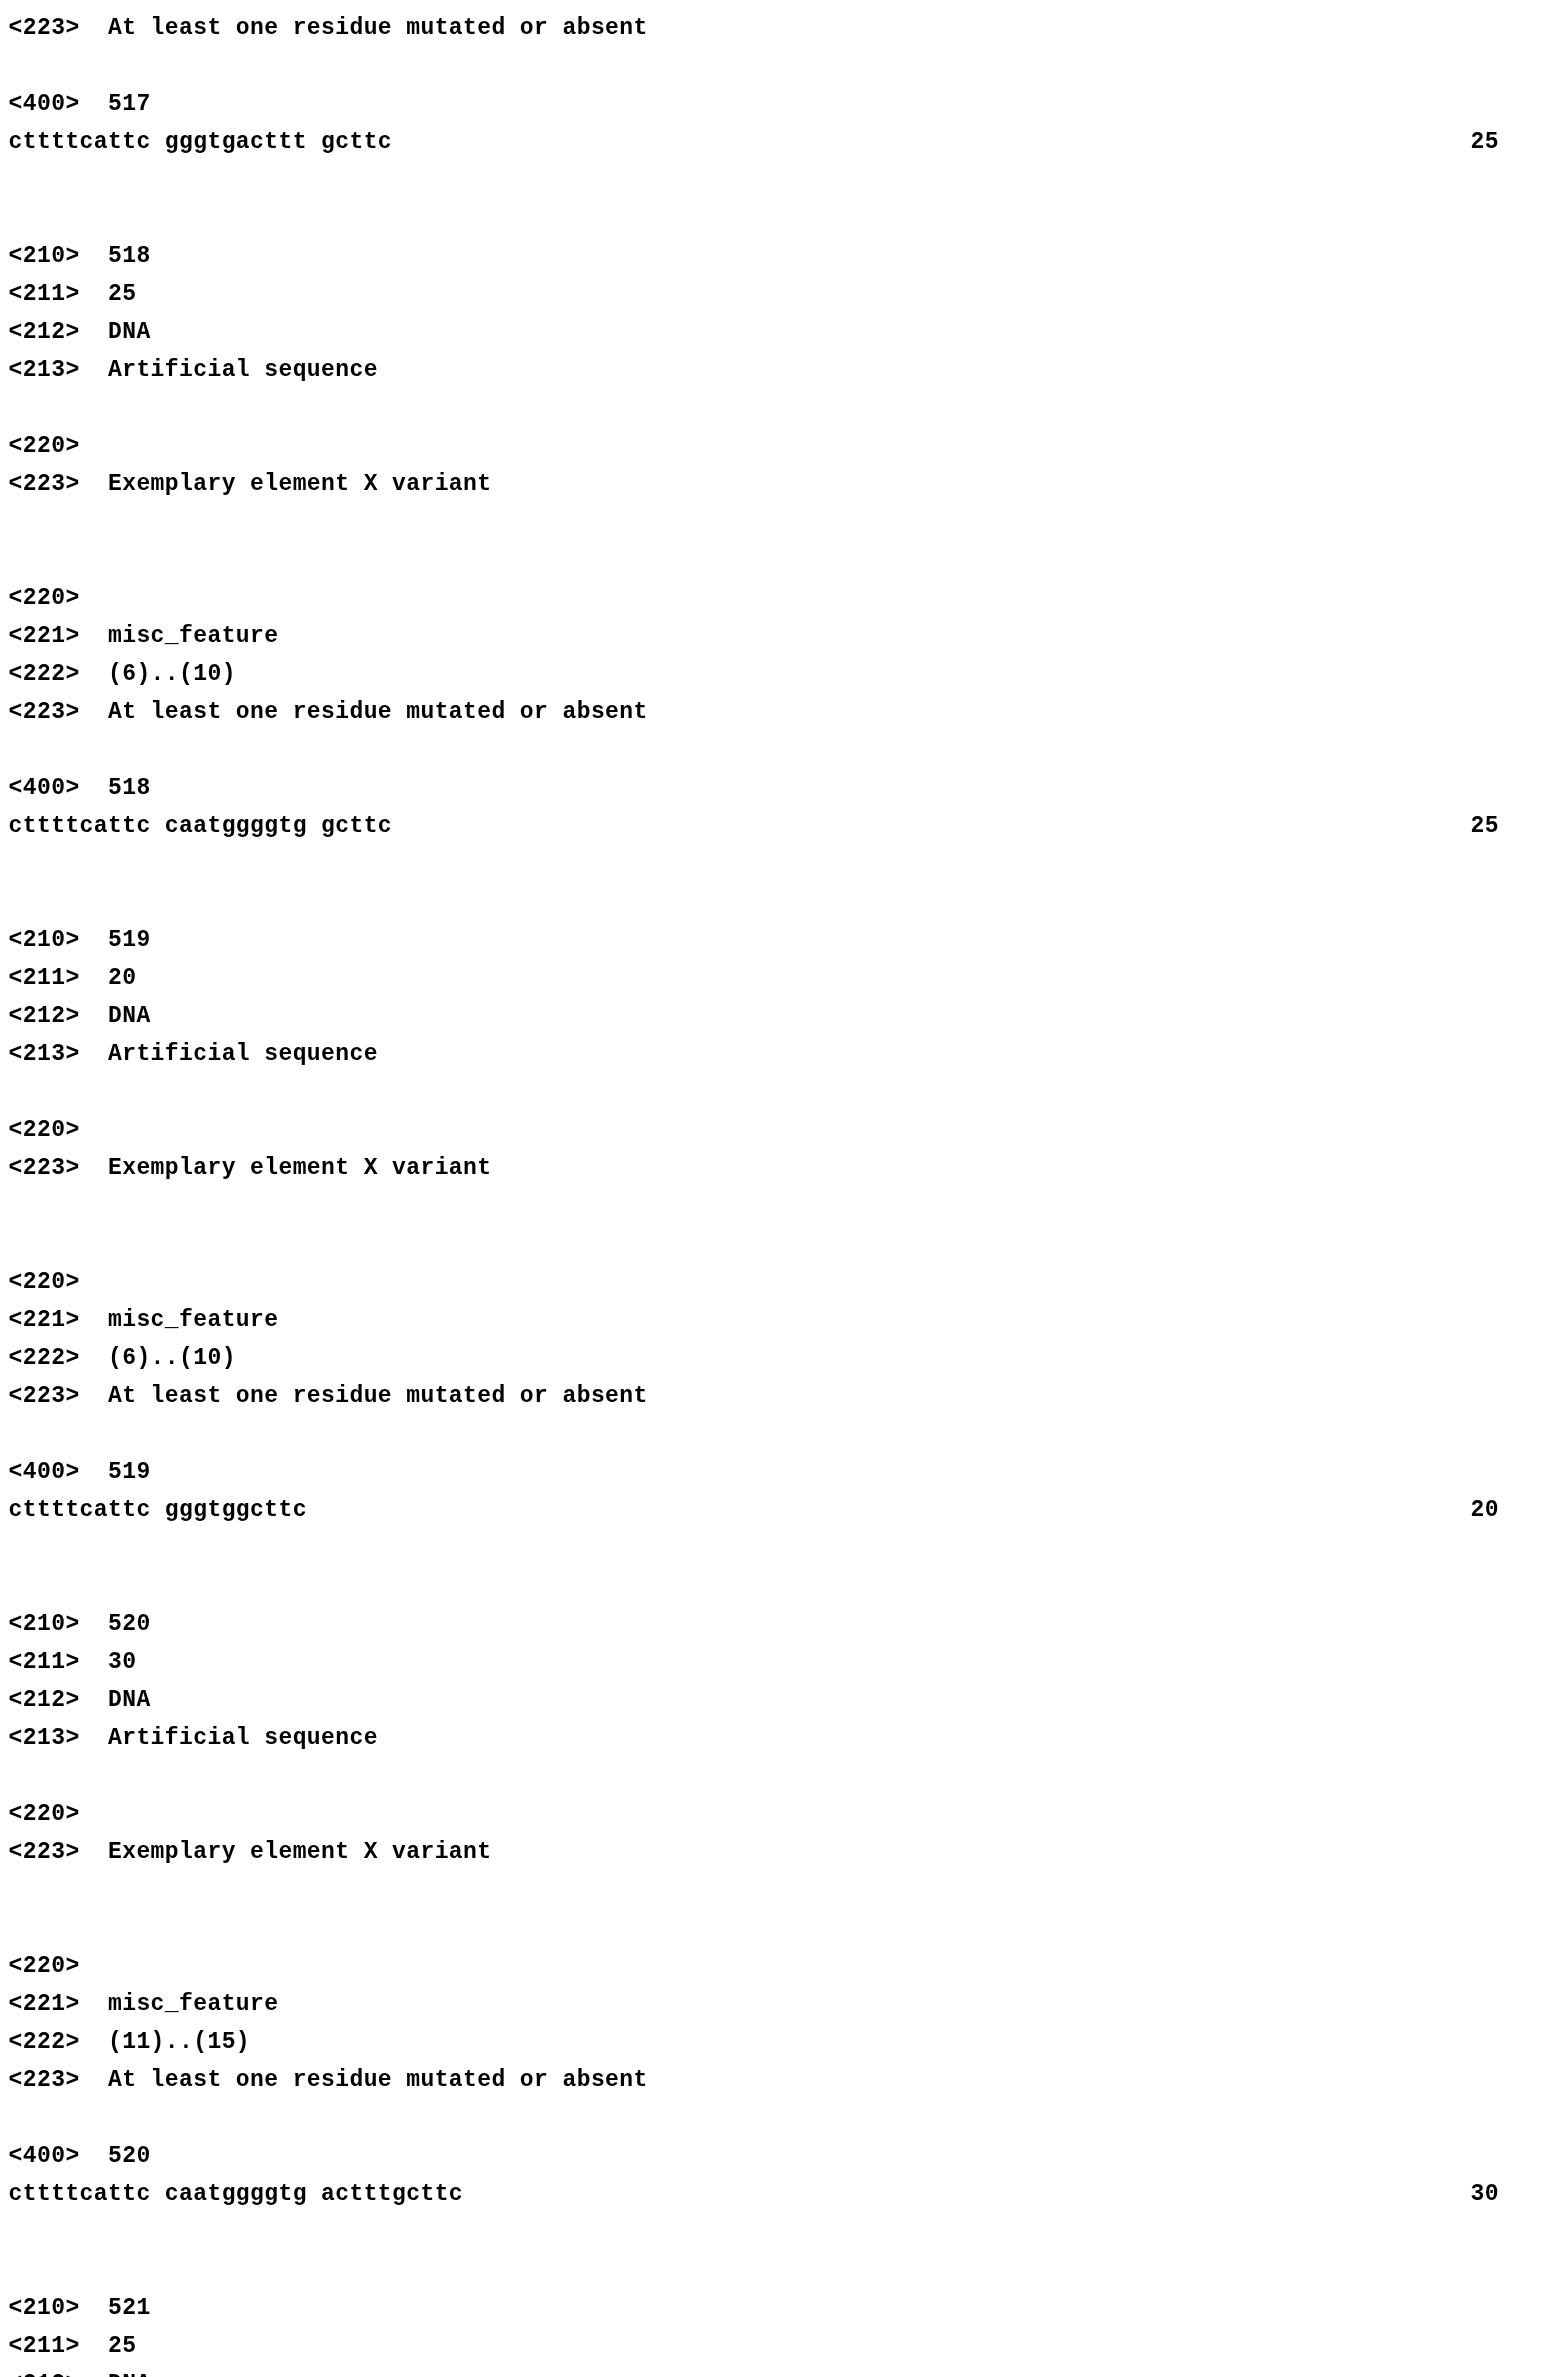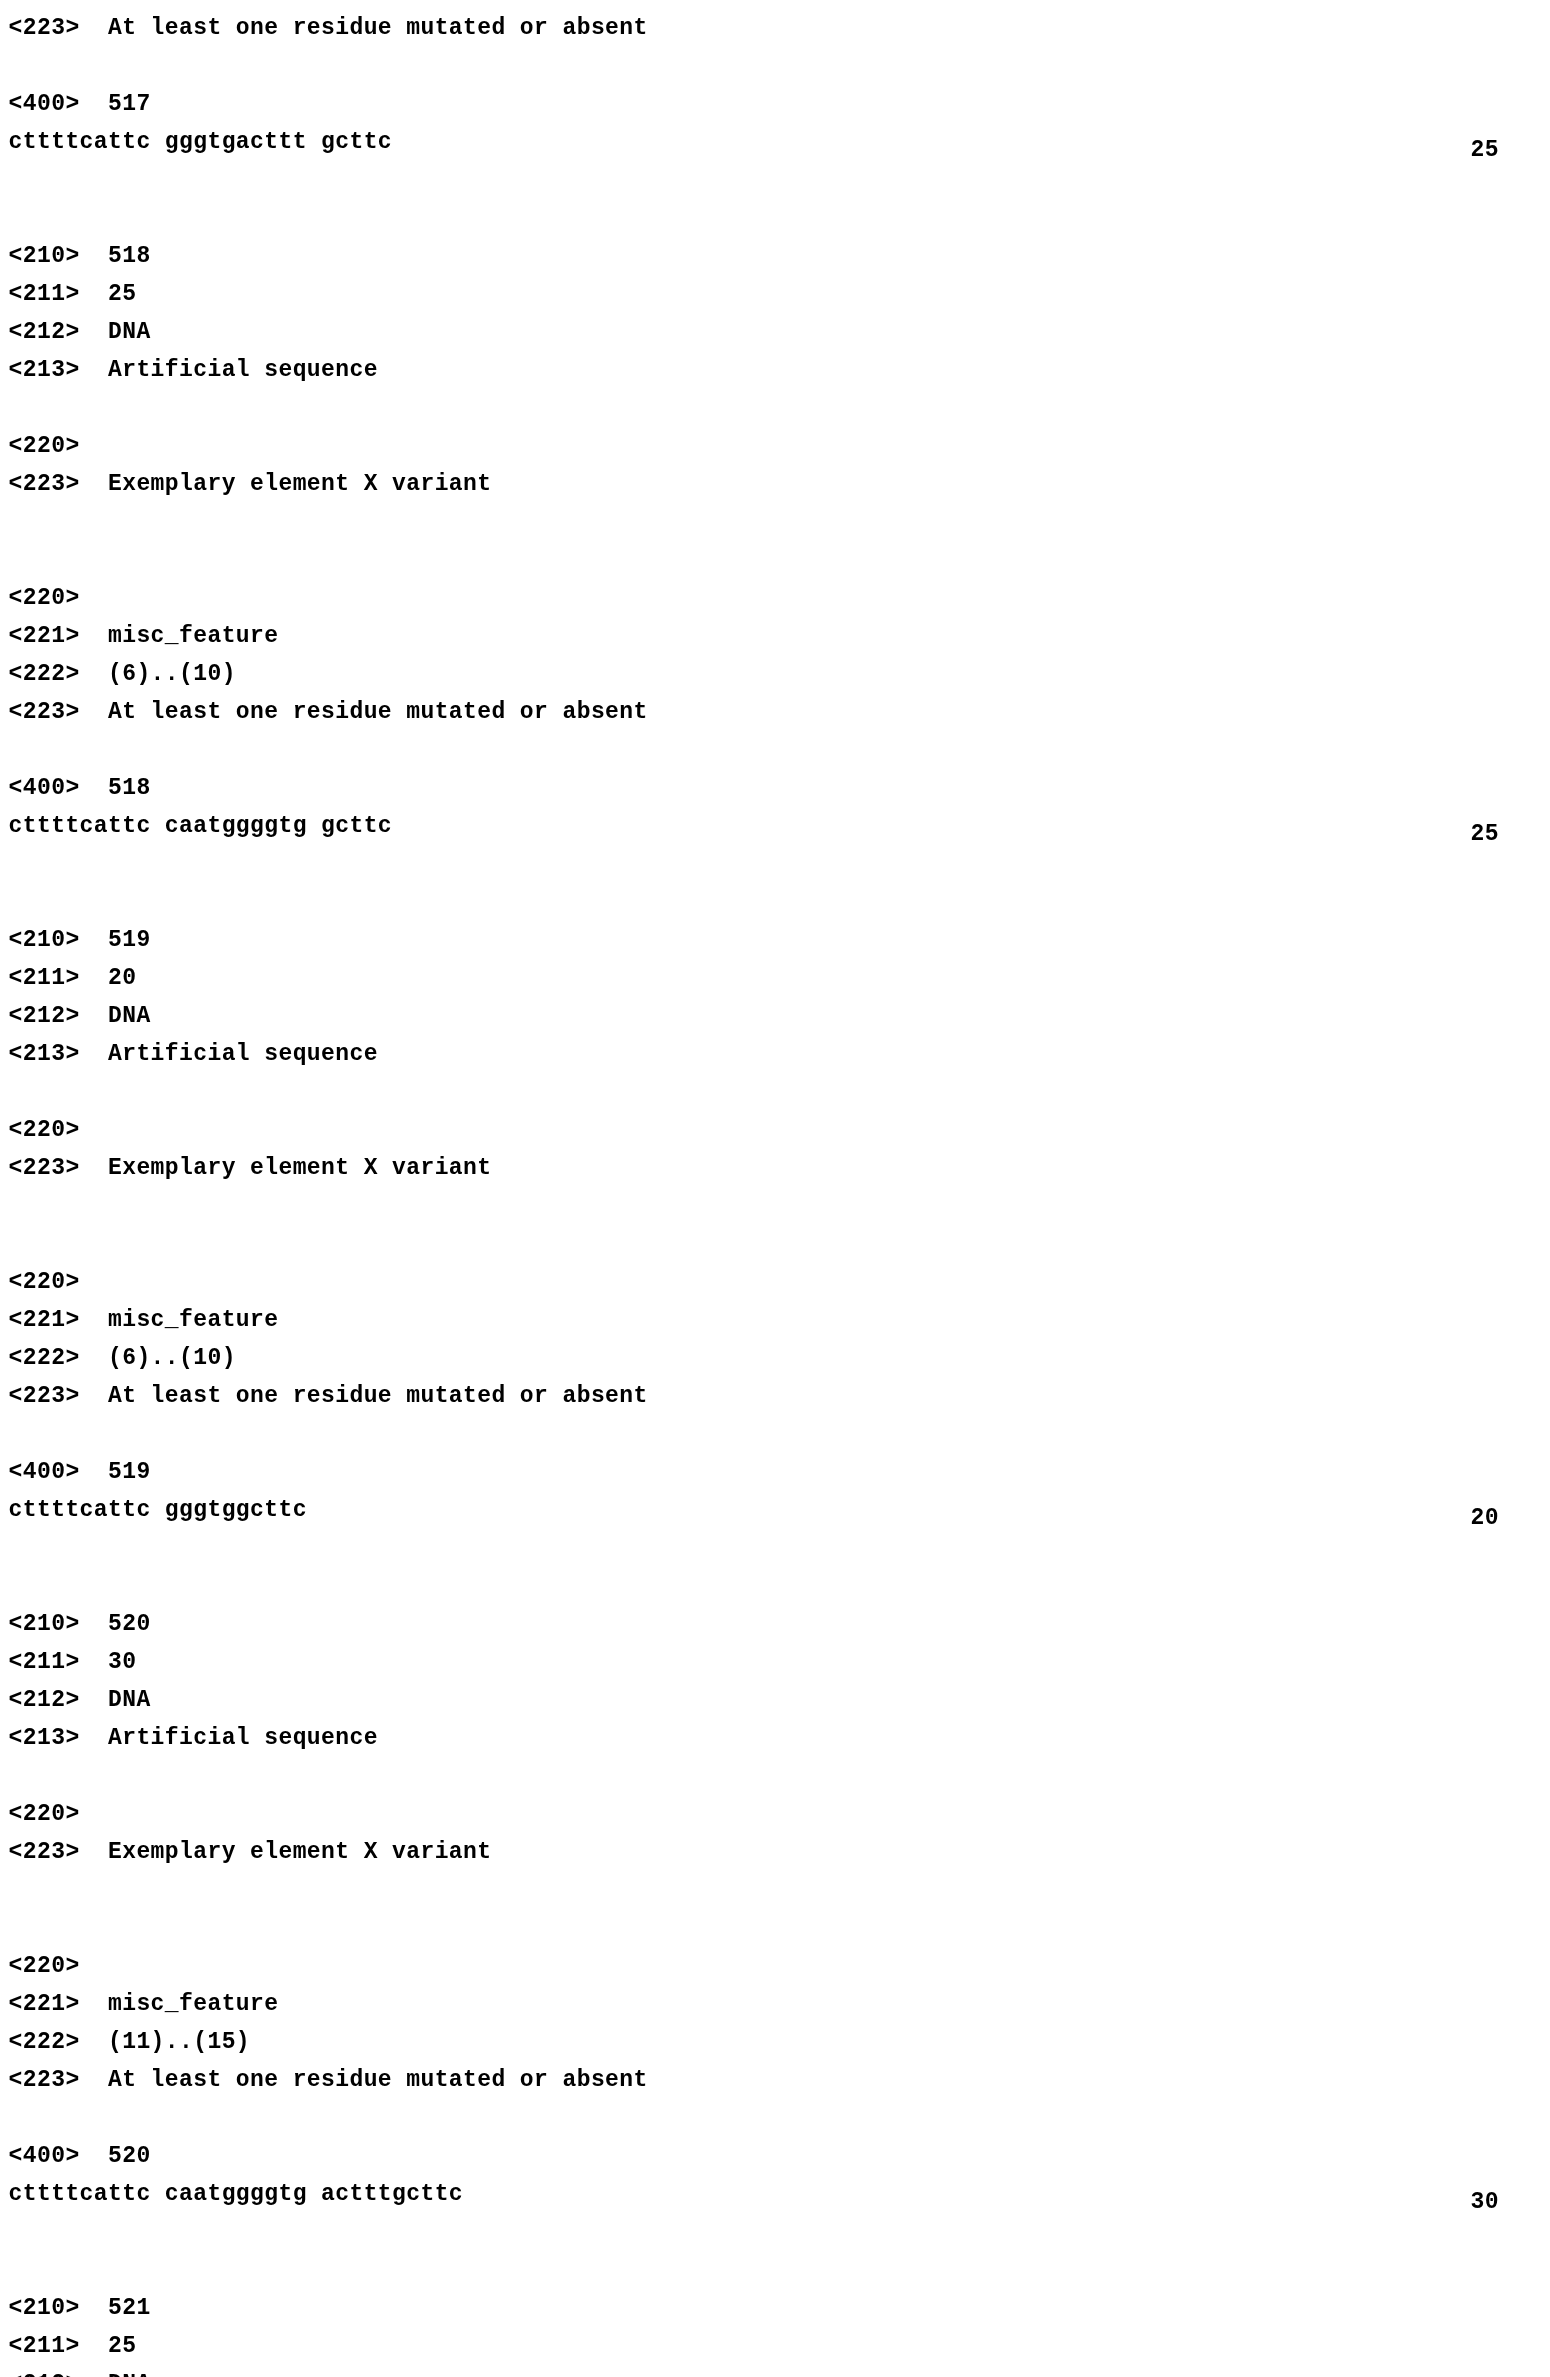--- a/index.html
+++ b/index.html
@@ -35,21 +35,21 @@
   }
   .line.blank {
     height: 38px;
   }
   .line .txt {
     display: inline-block;
   }
   .line .len {
     position: absolute;
     right: 0;
-    top: 8px;
+    top: 0;
     white-space: pre;
     margin-left: 20px;
   }
 </style>
 </head>
 <body>
 
 <div class="page">
   <div class="seq-listing" id="seq-listing"><div class="line"><span class="txt">&lt;223&gt;  At least one residue mutated or absent</span></div><div class="line blank"><span class="txt"></span></div><div class="line"><span class="txt">&lt;400&gt;  517</span></div><div class="line"><span class="txt">cttttcattc gggtgacttt gcttc</span><span class="len">25</span></div><div class="line blank"><span class="txt"></span></div><div class="line blank"><span class="txt"></span></div><div class="line"><span class="txt">&lt;210&gt;  518</span></div><div class="line"><span class="txt">&lt;211&gt;  25</span></div><div class="line"><span class="txt">&lt;212&gt;  DNA</span></div><div class="line"><span class="txt">&lt;213&gt;  Artificial sequence</span></div><div class="line blank"><span class="txt"></span></div><div class="line"><span class="txt">&lt;220&gt;</span></div><div class="line"><span class="txt">&lt;223&gt;  Exemplary element X variant</span></div><div class="line blank"><span class="txt"></span></div><div class="line blank"><span class="txt"></span></div><div class="line"><span class="txt">&lt;220&gt;</span></div><div class="line"><span class="txt">&lt;221&gt;  misc_feature</span></div><div class="line"><span class="txt">&lt;222&gt;  (6)..(10)</span></div><div class="line"><span class="txt">&lt;223&gt;  At least one residue mutated or absent</span></div><div class="line blank"><span class="txt"></span></div><div class="line"><span class="txt">&lt;400&gt;  518</span></div><div class="line"><span class="txt">cttttcattc caatggggtg gcttc</span><span class="len">25</span></div><div class="line blank"><span class="txt"></span></div><div class="line blank"><span class="txt"></span></div><div class="line"><span class="txt">&lt;210&gt;  519</span></div><div class="line"><span class="txt">&lt;211&gt;  20</span></div><div class="line"><span class="txt">&lt;212&gt;  DNA</span></div><div class="line"><span class="txt">&lt;213&gt;  Artificial sequence</span></div><div class="line blank"><span class="txt"></span></div><div class="line"><span class="txt">&lt;220&gt;</span></div><div class="line"><span class="txt">&lt;223&gt;  Exemplary element X variant</span></div><div class="line blank"><span class="txt"></span></div><div class="line blank"><span class="txt"></span></div><div class="line"><span class="txt">&lt;220&gt;</span></div><div class="line"><span class="txt">&lt;221&gt;  misc_feature</span></div><div class="line"><span class="txt">&lt;222&gt;  (6)..(10)</span></div><div class="line"><span class="txt">&lt;223&gt;  At least one residue mutated or absent</span></div><div class="line blank"><span class="txt"></span></div><div class="line"><span class="txt">&lt;400&gt;  519</span></div><div class="line"><span class="txt">cttttcattc gggtggcttc</span><span class="len">20</span></div><div class="line blank"><span class="txt"></span></div><div class="line blank"><span class="txt"></span></div><div class="line"><span class="txt">&lt;210&gt;  520</span></div><div class="line"><span class="txt">&lt;211&gt;  30</span></div><div class="line"><span class="txt">&lt;212&gt;  DNA</span></div><div class="line"><span class="txt">&lt;213&gt;  Artificial sequence</span></div><div class="line blank"><span class="txt"></span></div><div class="line"><span class="txt">&lt;220&gt;</span></div><div class="line"><span class="txt">&lt;223&gt;  Exemplary element X variant</span></div><div class="line blank"><span class="txt"></span></div><div class="line blank"><span class="txt"></span></div><div class="line"><span class="txt">&lt;220&gt;</span></div><div class="line"><span class="txt">&lt;221&gt;  misc_feature</span></div><div class="line"><span class="txt">&lt;222&gt;  (11)..(15)</span></div><div class="line"><span class="txt">&lt;223&gt;  At least one residue mutated or absent</span></div><div class="line blank"><span class="txt"></span></div><div class="line"><span class="txt">&lt;400&gt;  520</span></div><div class="line"><span class="txt">cttttcattc caatggggtg actttgcttc</span><span class="len">30</span></div><div class="line blank"><span class="txt"></span></div><div class="line blank"><span class="txt"></span></div><div class="line"><span class="txt">&lt;210&gt;  521</span></div><div class="line"><span class="txt">&lt;211&gt;  25</span></div><div class="line"><span class="txt">&lt;212&gt;  DNA</span></div></div>
 </div>

